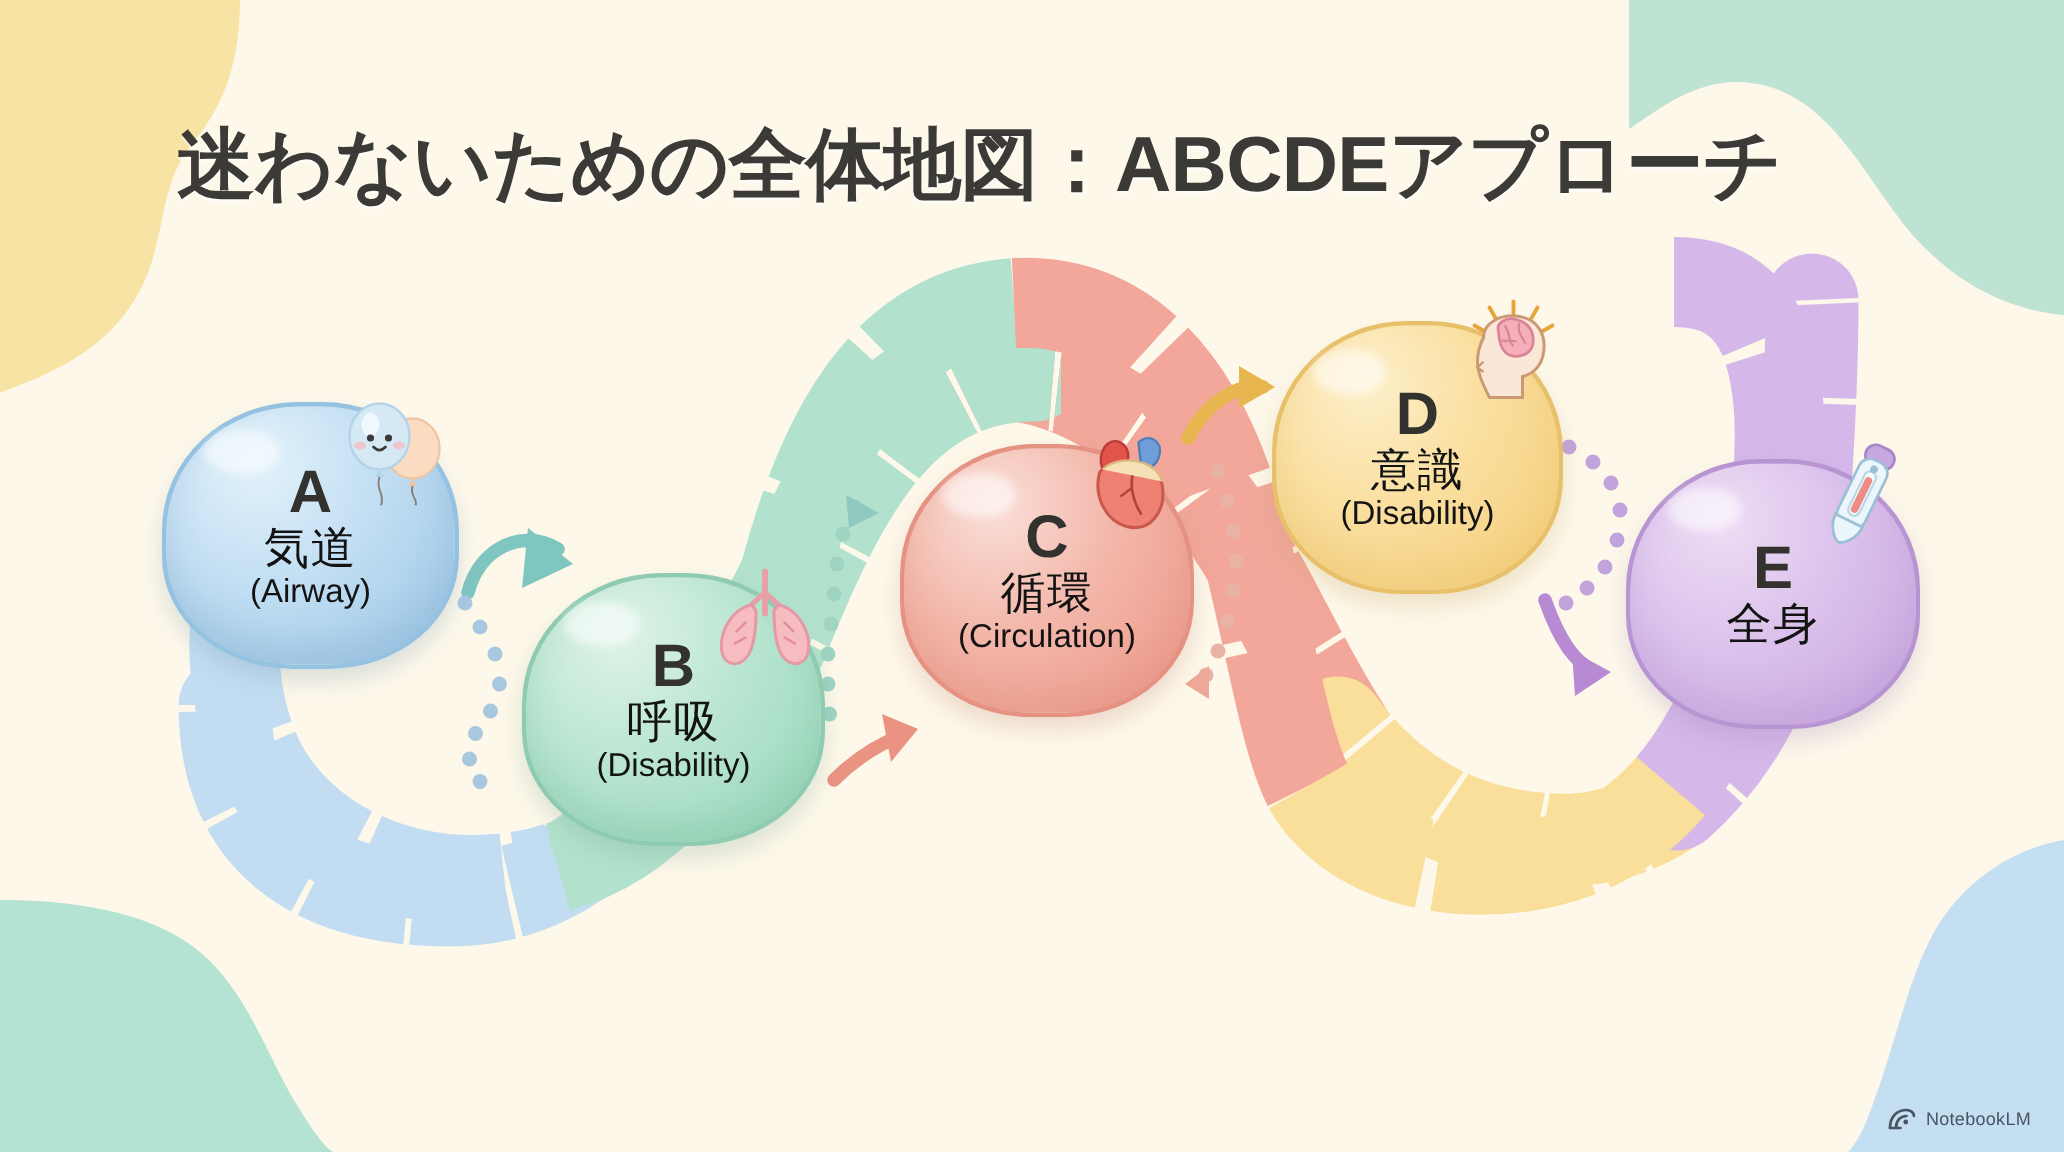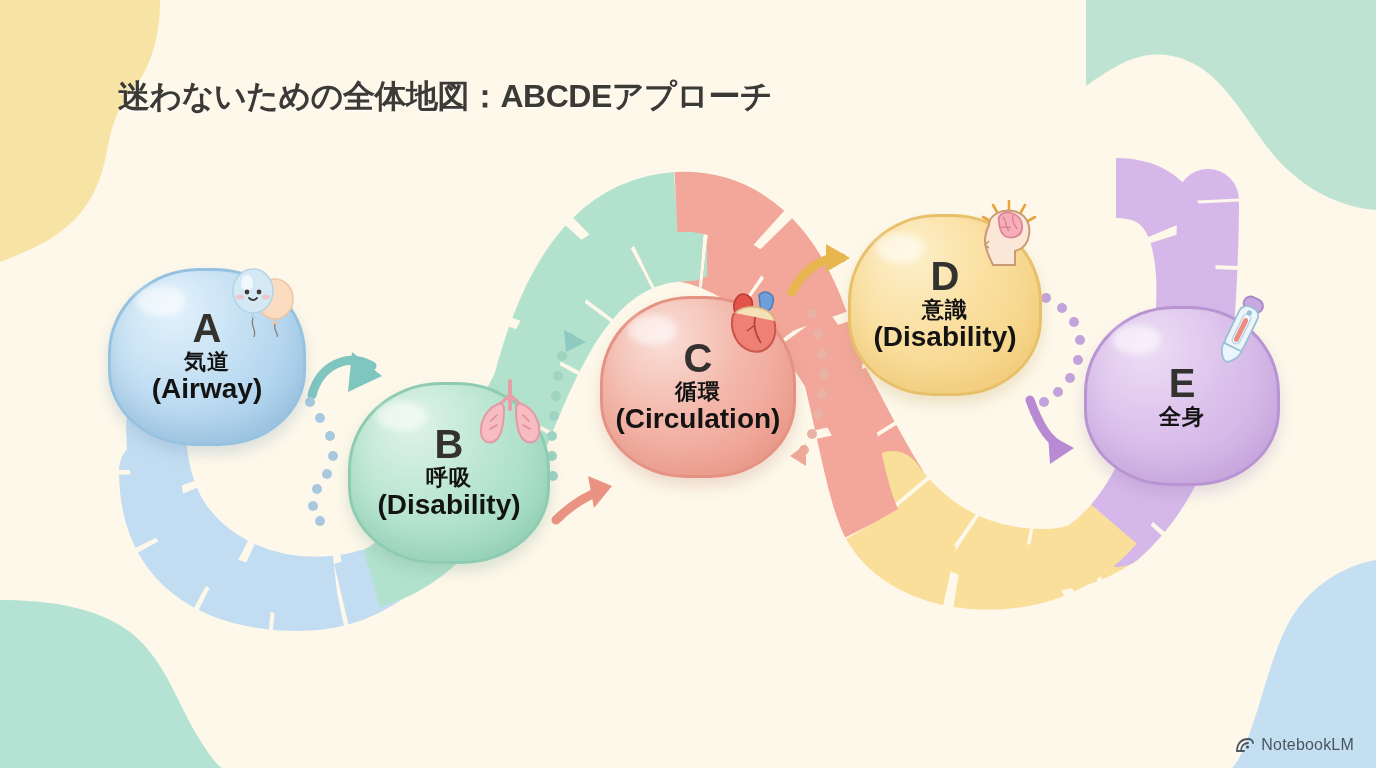--- a/index.html
+++ b/index.html
@@ -12,21 +12,21 @@
   }
   .stage{position:absolute;inset:0;width:1376px;height:768px;overflow:hidden;}
 
   
   .bg-layer{position:absolute;inset:0;z-index:0;}
   .bg-layer svg{display:block;width:1376px;height:768px;}
 
   
   .title{
     position:absolute;left:118px;top:75px;z-index:6;
-    font-size:32px;font-weight:700;letter-spacing:-0.5px;
+    font-size:52px;font-weight:700;letter-spacing:-0.5px;
     color:#3b3a36;
     text-shadow:0 2px 0 rgba(255,255,255,.55);
     white-space:nowrap;
   }
 
   
   .ribbon{position:absolute;inset:0;z-index:1;}
   .ribbon svg{display:block;width:1376px;height:768px;}
 
   
@@ -40,25 +40,25 @@
     align-items:center;justify-content:center;
     border-radius:46% 46% 44% 44%/48% 48% 42% 42%;
     box-sizing:border-box;
     text-align:center;
   }
   .node .letter{
     font-size:40px;font-weight:700;color:#33322f;line-height:1;
     margin-bottom:2px;
   }
   .node .jp{
-    font-size:22px;font-weight:700;color:#131313;line-height:1.05;
+    font-size:30px;font-weight:400;color:#131313;line-height:1.05;
     letter-spacing:1px;
   }
   .node .en{
-    font-size:28px;font-weight:700;color:#131313;line-height:1.15;text-align:center;
+    font-size:22px;font-weight:400;color:#131313;line-height:1.15;text-align:center;
   }
   .node .gloss{
     position:absolute;left:13%;top:9%;
     width:26%;height:17%;
     background:rgba(255,255,255,.55);
     border-radius:50%;
     filter:blur(3px);
     pointer-events:none;
   }
   .node .emoji{
@@ -103,21 +103,21 @@
   }
   .caption-text{
     font-size:37px;font-weight:700;color:#131313;letter-spacing:0px;
     white-space:nowrap;
   }
 
   
   .watermark{
     position:absolute;right:22px;bottom:14px;z-index:7;
     display:flex;align-items:center;gap:7px;
-    color:#3f4a54;font-size:16px;letter-spacing:.2px;opacity:.92;
+    color:#3f4a54;font-size:12px;letter-spacing:.2px;opacity:.92;
   }
   .watermark svg{display:block;}
 </style>
 </head>
 <body>
 
 <div class="stage">
 
   <div class="bg-layer">
     <svg viewBox="0 0 1376 768" xmlns="http://www.w3.org/2000/svg">

